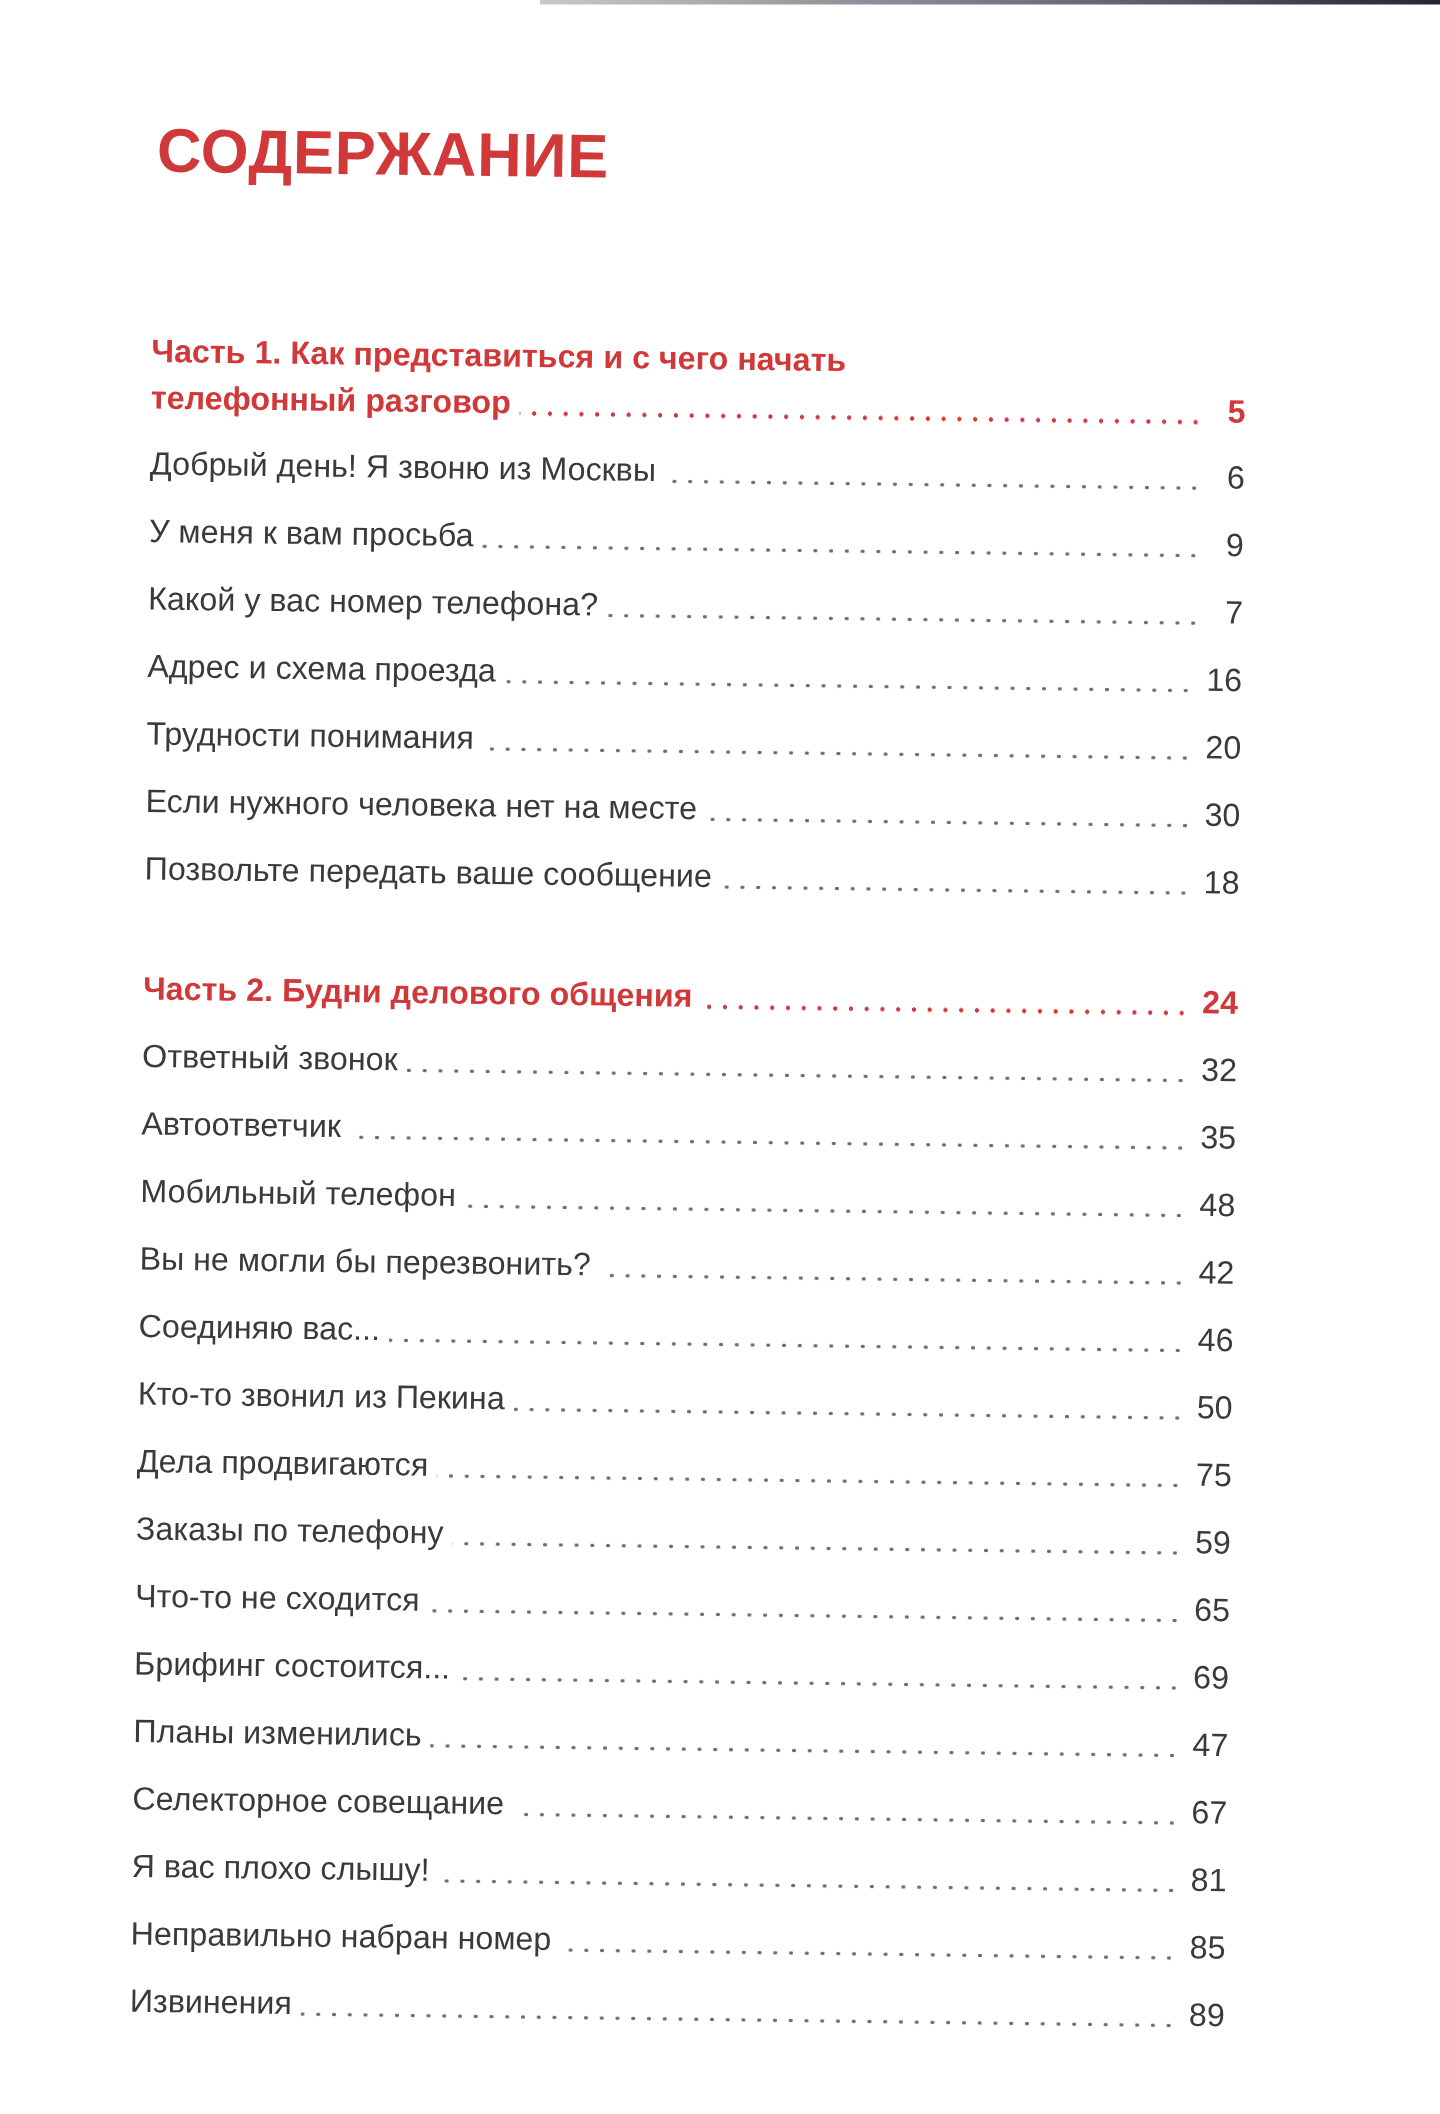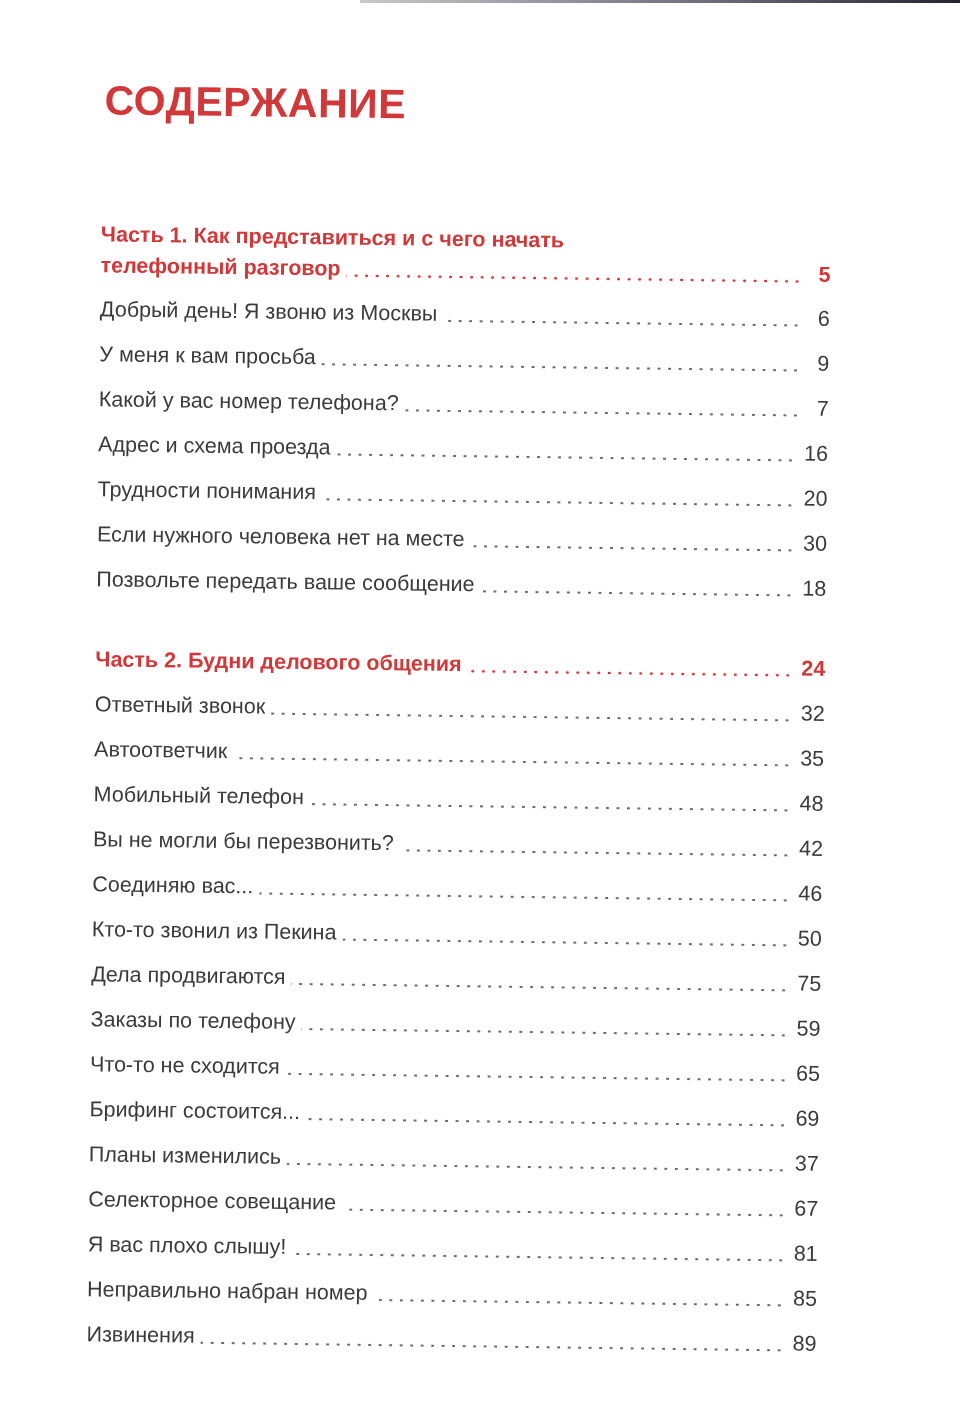--- a/index.html
+++ b/index.html
@@ -147,21 +147,21 @@
       <span class="page-num">65</span>
     </div>
     <div class="row" style="top:1091px;">
       <span class="label">Брифинг состоится...</span>
       <span class="dots"></span>
       <span class="page-num">69</span>
     </div>
     <div class="row" style="top:1136px;">
       <span class="label">Планы изменились</span>
       <span class="dots"></span>
-      <span class="page-num">37</span>
+      <span class="page-num">47</span>
     </div>
     <div class="row" style="top:1181px;">
       <span class="label">Селекторное совещание</span>
       <span class="dots"></span>
       <span class="page-num">67</span>
     </div>
     <div class="row" style="top:1226px;">
       <span class="label">Я вас плохо слышу!</span>
       <span class="dots"></span>
       <span class="page-num">81</span>

